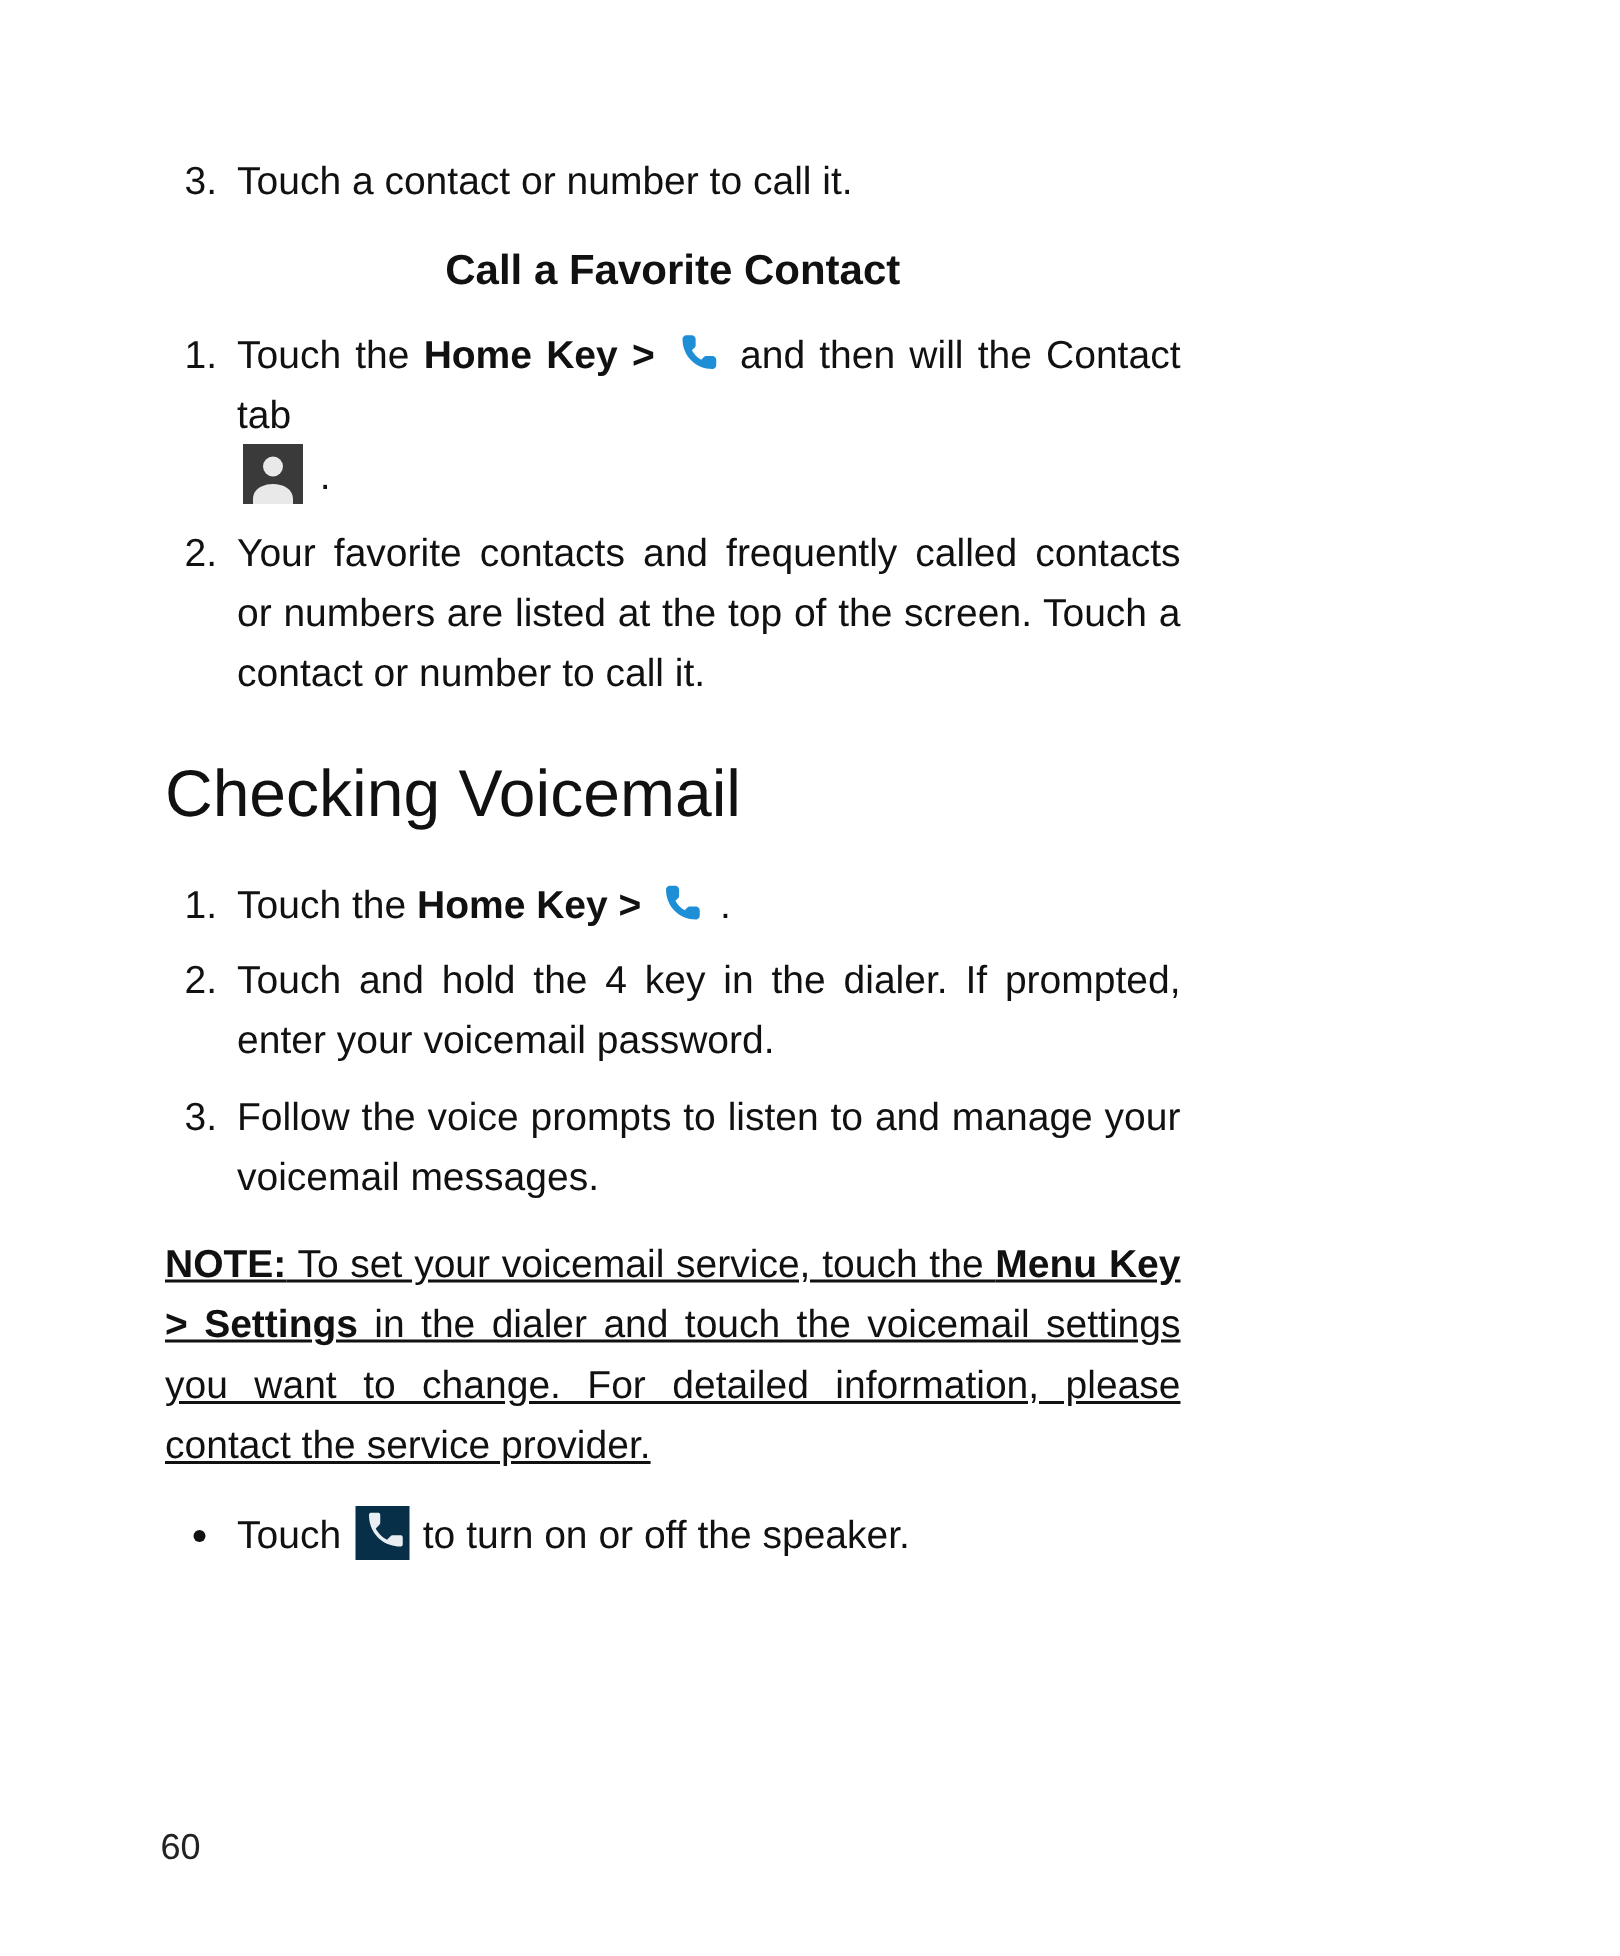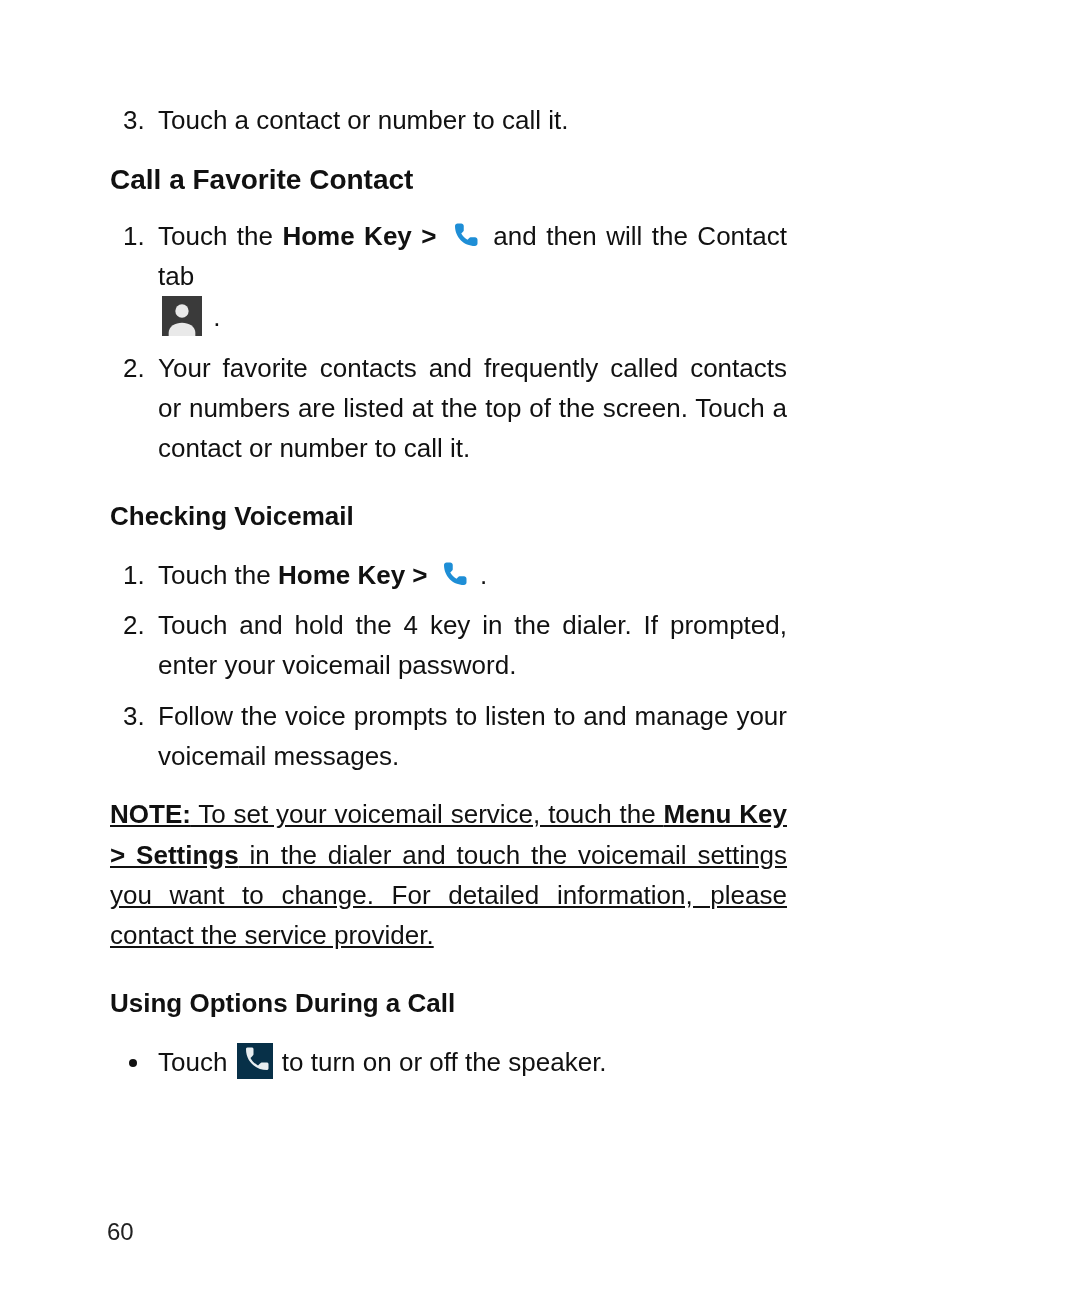--- a/index.html
+++ b/index.html
@@ -25,24 +25,25 @@
     padding-left: 42px;
   }
   .ol-continued > li {
     padding-left: 6px;
     margin-bottom: 10px;
   }
   .h3 {
     font-weight: bold;
     font-size: 28px;
     margin: 12px 0 14px 0;
+    text-align: center;
   }
   .h2 {
-    font-weight: bold;
-    font-size: 26px;
+    font-weight: normal;
+    font-size: 44px;
     margin: 28px 0 18px 0;
   }
   .step-text {
     text-align: justify;
   }
   .icon-phone-blue {
     display: inline-block;
     width: 30px;
     height: 30px;
     vertical-align: -6px;
@@ -145,21 +146,20 @@
     </li>
     <li class="step-text">
       <span>Follow the voice prompts to listen to and manage your voicemail messages.</span>
     </li>
   </ol>
 
   <p class="note-para">
     <span class="b">NOTE:</span><span> To set your voicemail service, touch the </span><span class="b">Menu Key &gt; Settings</span><span> in the dialer and touch the voicemail settings you want to change. For detailed information, please contact the service provider.</span>
   </p>
 
-  <div class="h2">Using Options During a Call</div>
 
 
   <ul class="bullet-list">
     <li>
       <span>Touch </span>
       <span class="icon-speaker-phone">
         <svg viewBox="0 0 24 24">
             <path d="M7 3c-1 0-1 1-1 1 0 8 6 14 14 14 0 0 1 0 1-1v-3c0-1-1-1-1-1l-3 0c-1 0-1 0-2 1l-1 1c-2-1-4-3-5-5l1-1c1-1 1-1 1-2l0-3c0-1-1-1-1-1H7z" fill="#e8eef1"></path>
           </svg>
       </span>

